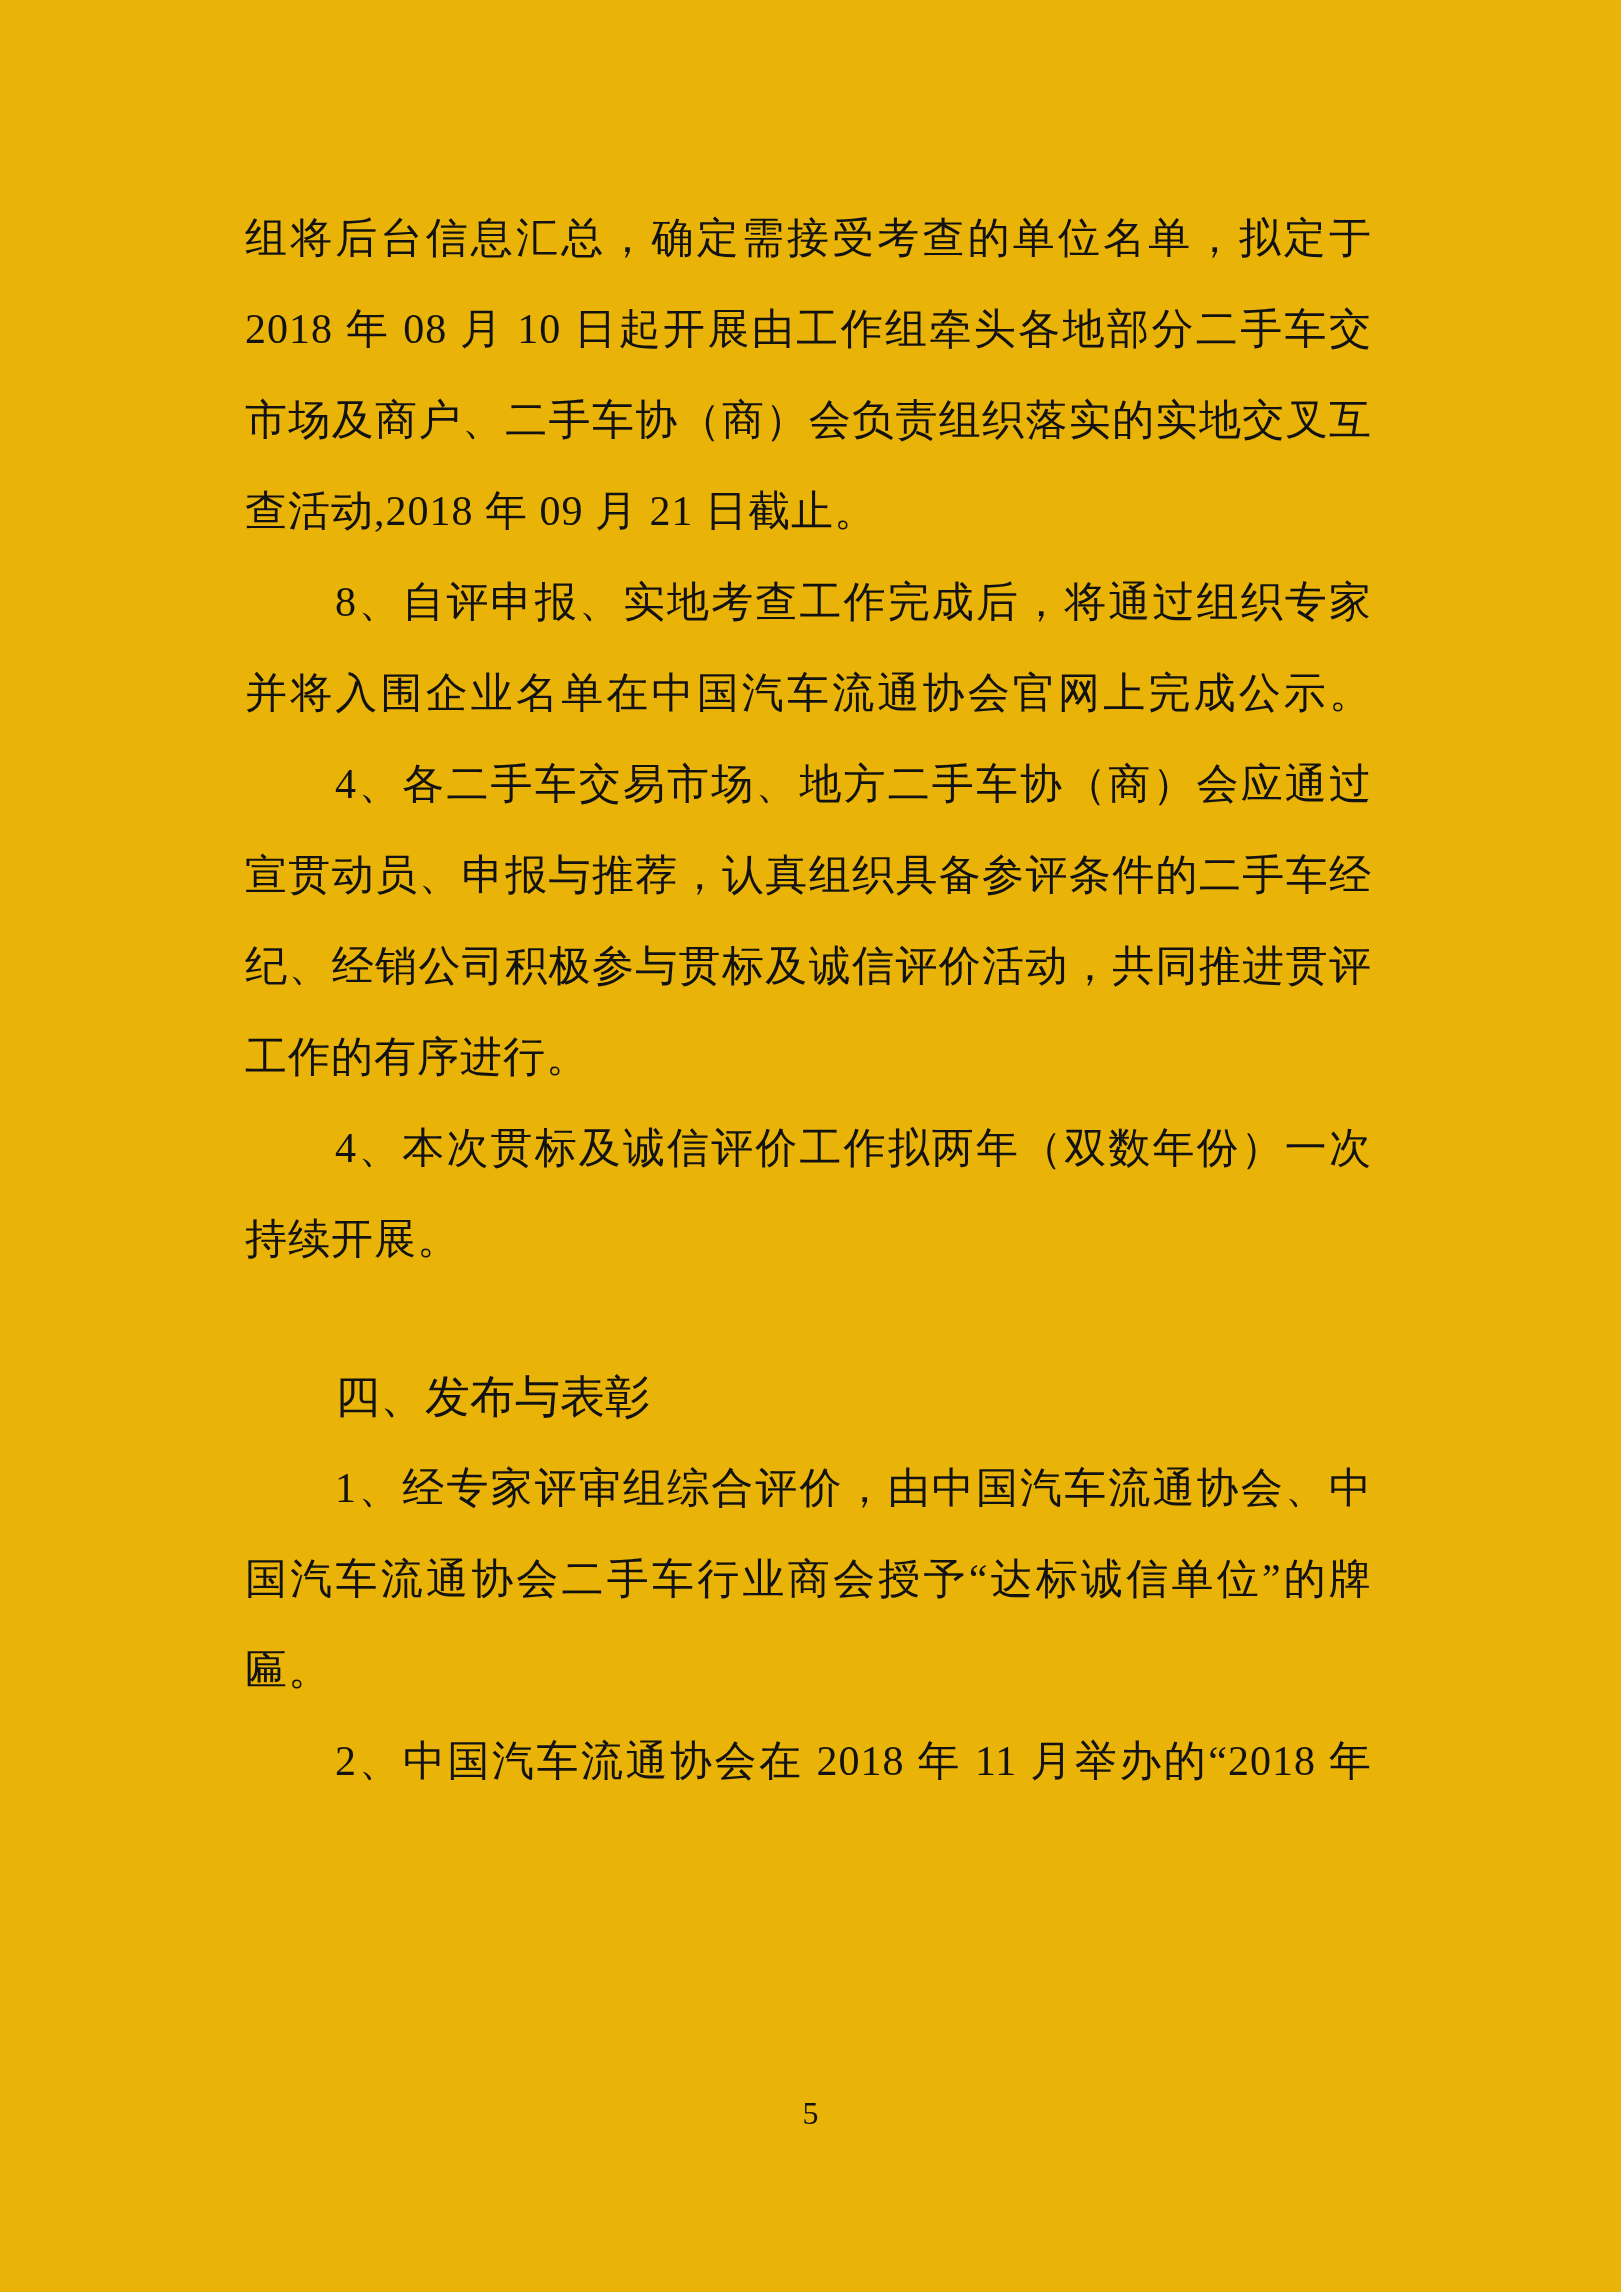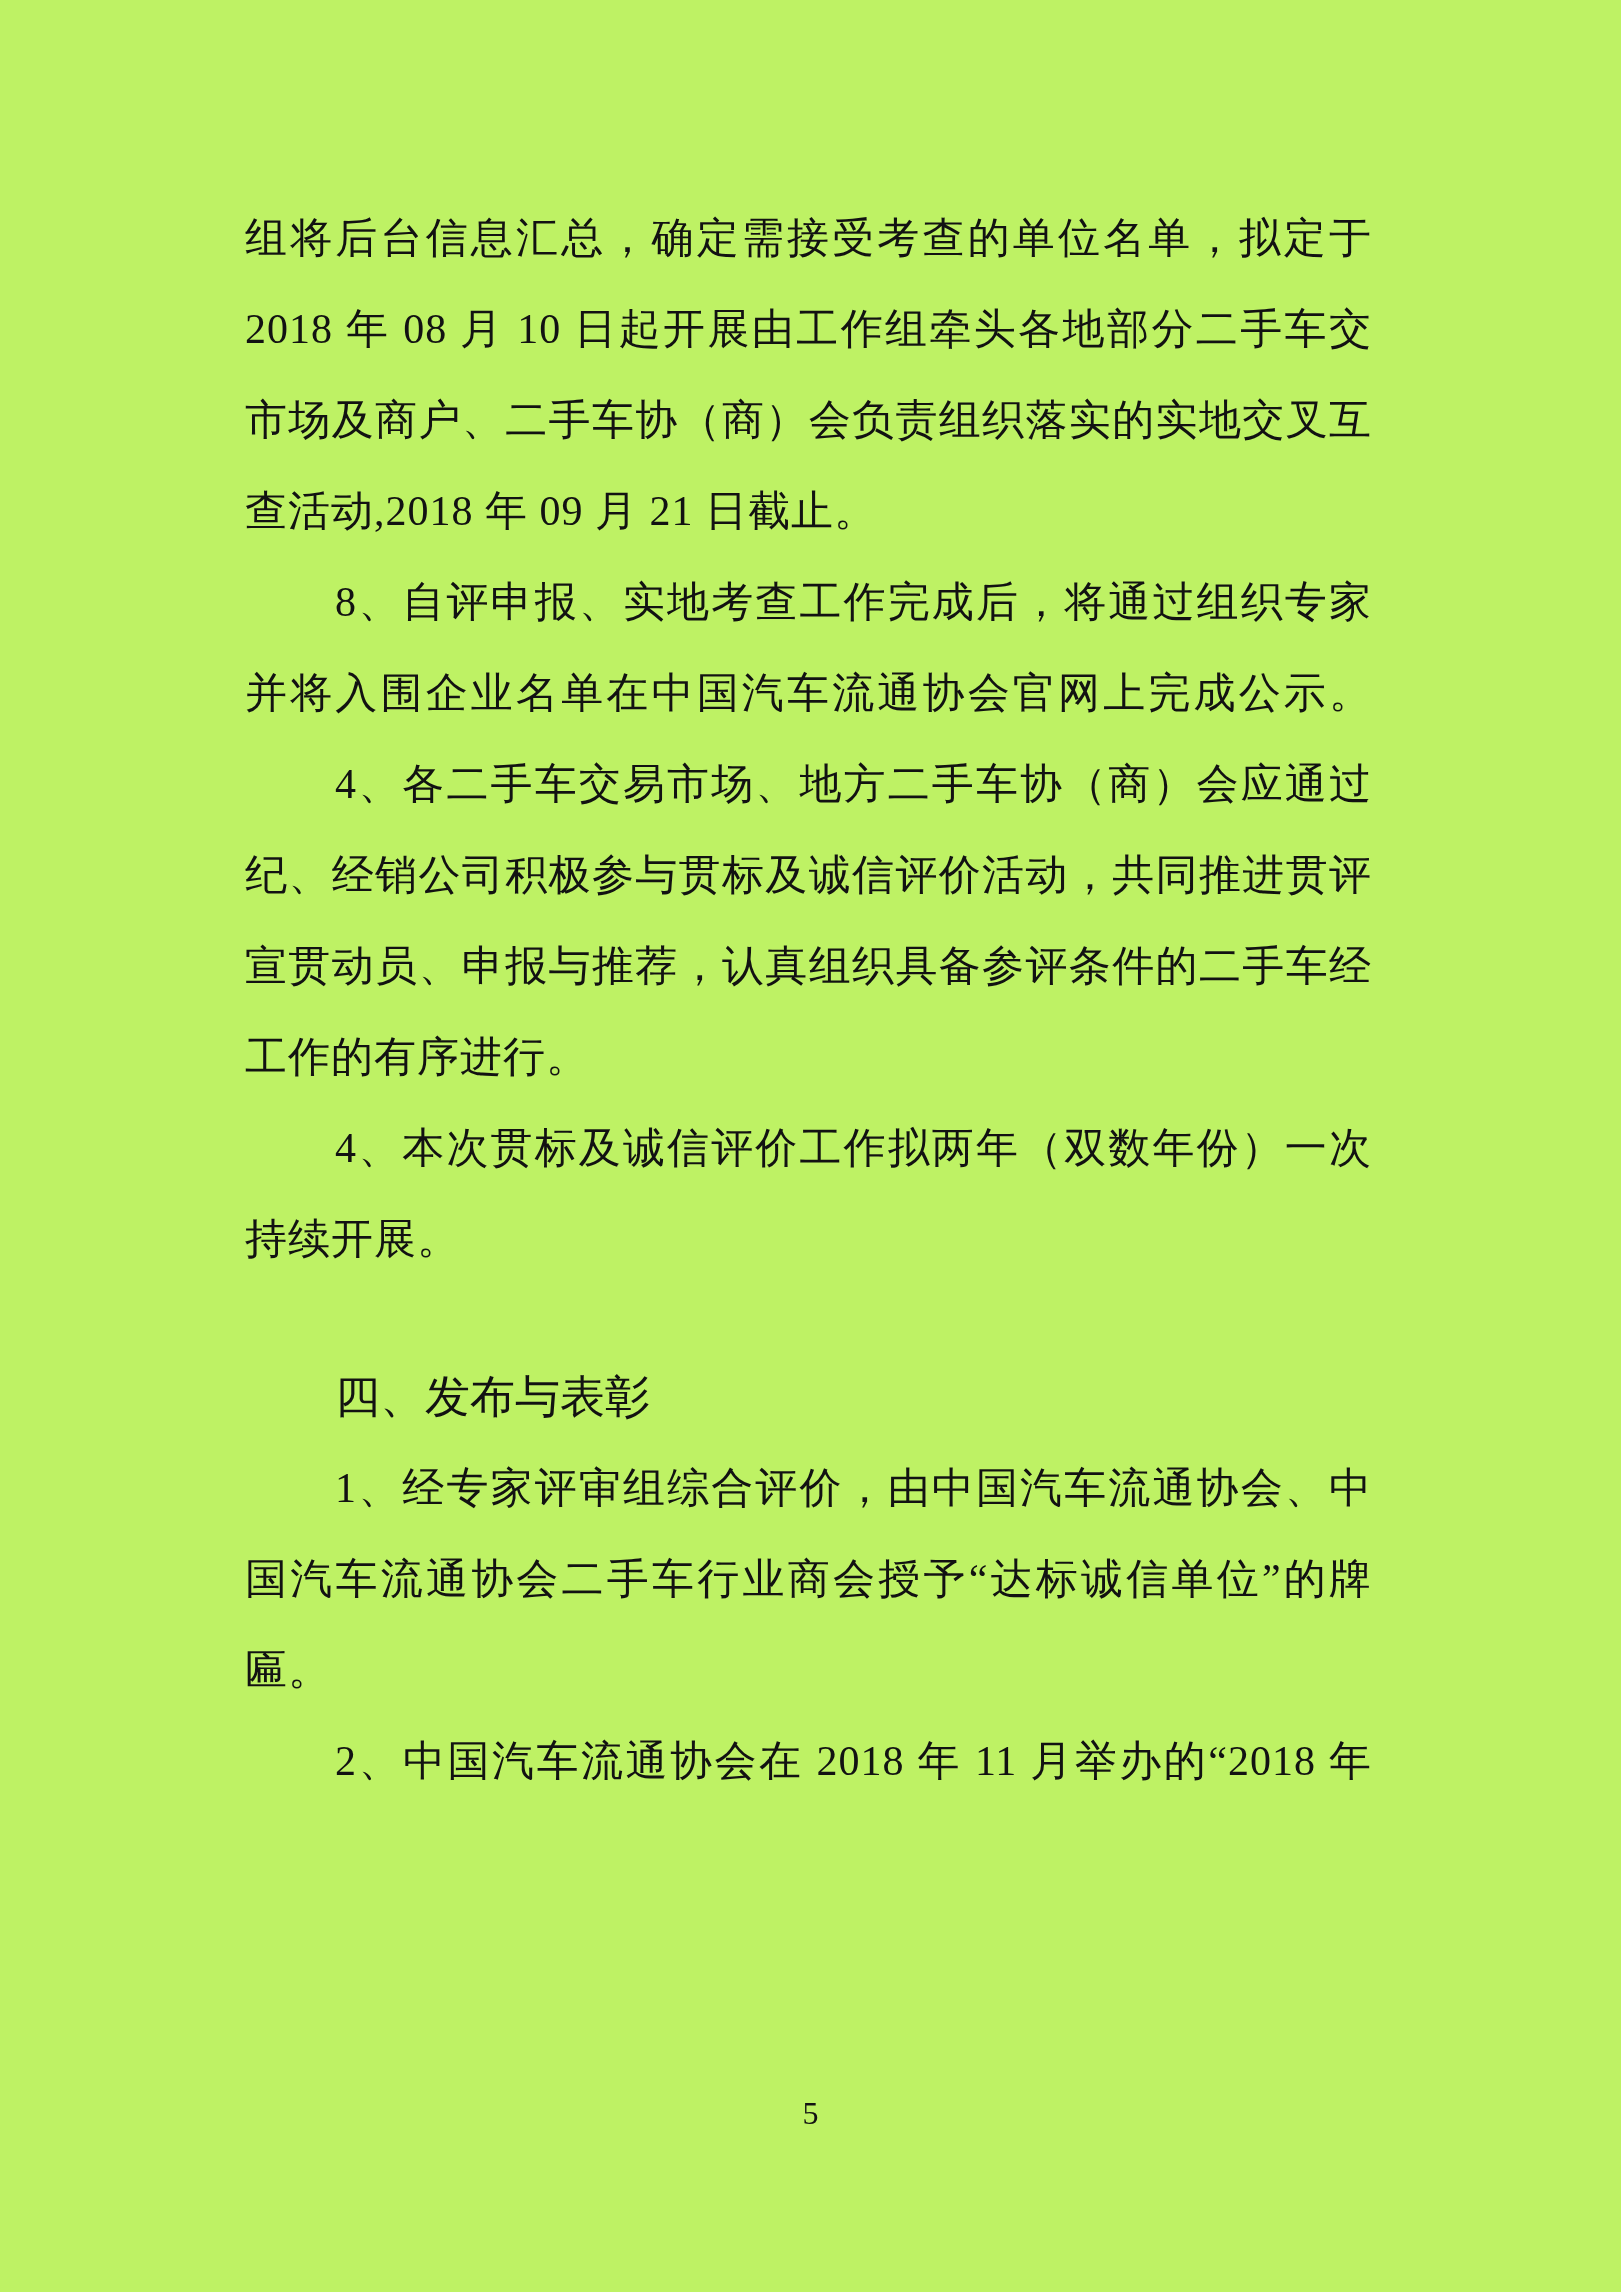--- a/index.html
+++ b/index.html
@@ -6,21 +6,21 @@
   html, body {
     margin: 0;
     padding: 0;
     background: #888;
   }
   .page {
     position: relative;
     width: 1621px;
     height: 2293px;
     margin: 0 auto;
-    background: #bef264;
+    background: #eab308;
     color: #121212;
     font-family: "Liberation Serif", "DejaVu Serif", serif;
     overflow: hidden;
   }
   .content {
     position: absolute;
     left: 245px;
     top: 193px;
     width: 1127px;
   }
@@ -66,22 +66,22 @@
 
 <div class="page">
   <div class="content" id="document-body">
       <div class="line justify">组将后台信息汇总，确定需接受考查的单位名单，拟定于</div>
       <div class="line justify">2018 年 08 月 10 日起开展由工作组牵头各地部分二手车交易</div>
       <div class="line justify">市场及商户、二手车协（商）会负责组织落实的实地交叉互</div>
       <div class="line">查活动,2018 年 09 月 21 日截止。</div>
       <div class="line justify indent">8、自评申报、实地考查工作完成后，将通过组织专家</div>
       <div class="line justify">并将入围企业名单在中国汽车流通协会官网上完成公示。</div>
       <div class="line justify indent">4、各二手车交易市场、地方二手车协（商）会应通过</div>
+      <div class="line justify">宣贯动员、申报与推荐，认真组织具备参评条件的二手车经</div>
       <div class="line justify">纪、经销公司积极参与贯标及诚信评价活动，共同推进贯评</div>
-      <div class="line justify">宣贯动员、申报与推荐，认真组织具备参评条件的二手车经</div>
       <div class="line">工作的有序进行。</div>
       <div class="line justify indent">4、本次贯标及诚信评价工作拟两年（双数年份）一次</div>
       <div class="line">持续开展。</div>
       <div class="spacer" style="height: 67px;"></div>
       <div class="line indent bold">四、发布与表彰</div>
       <div class="line justify indent">1、经专家评审组综合评价，由中国汽车流通协会、中</div>
       <div class="line justify">国汽车流通协会二手车行业商会授予“达标诚信单位”的牌</div>
       <div class="line">匾。</div>
       <div class="line justify indent">2、中国汽车流通协会在 2018 年 11 月举办的“2018 年</div>
     </div>

